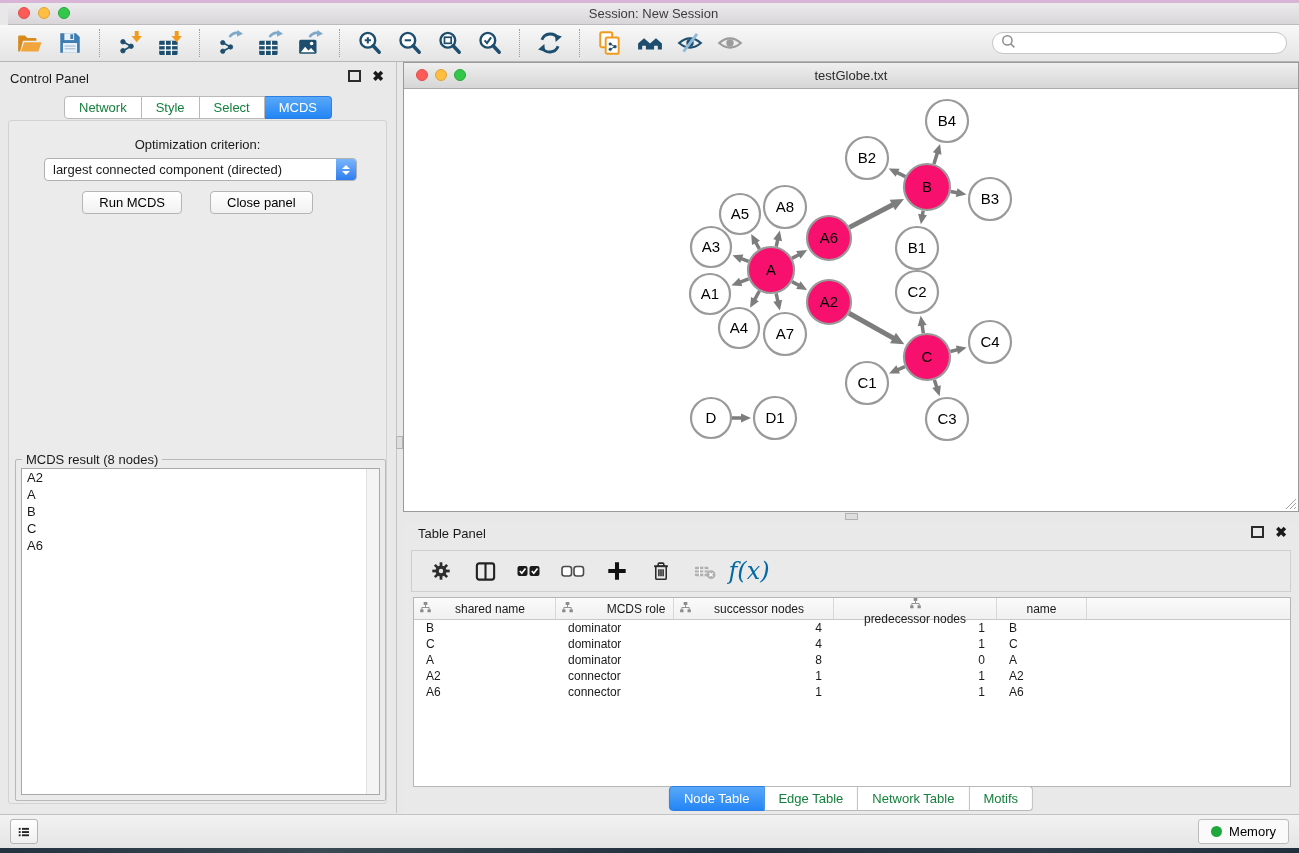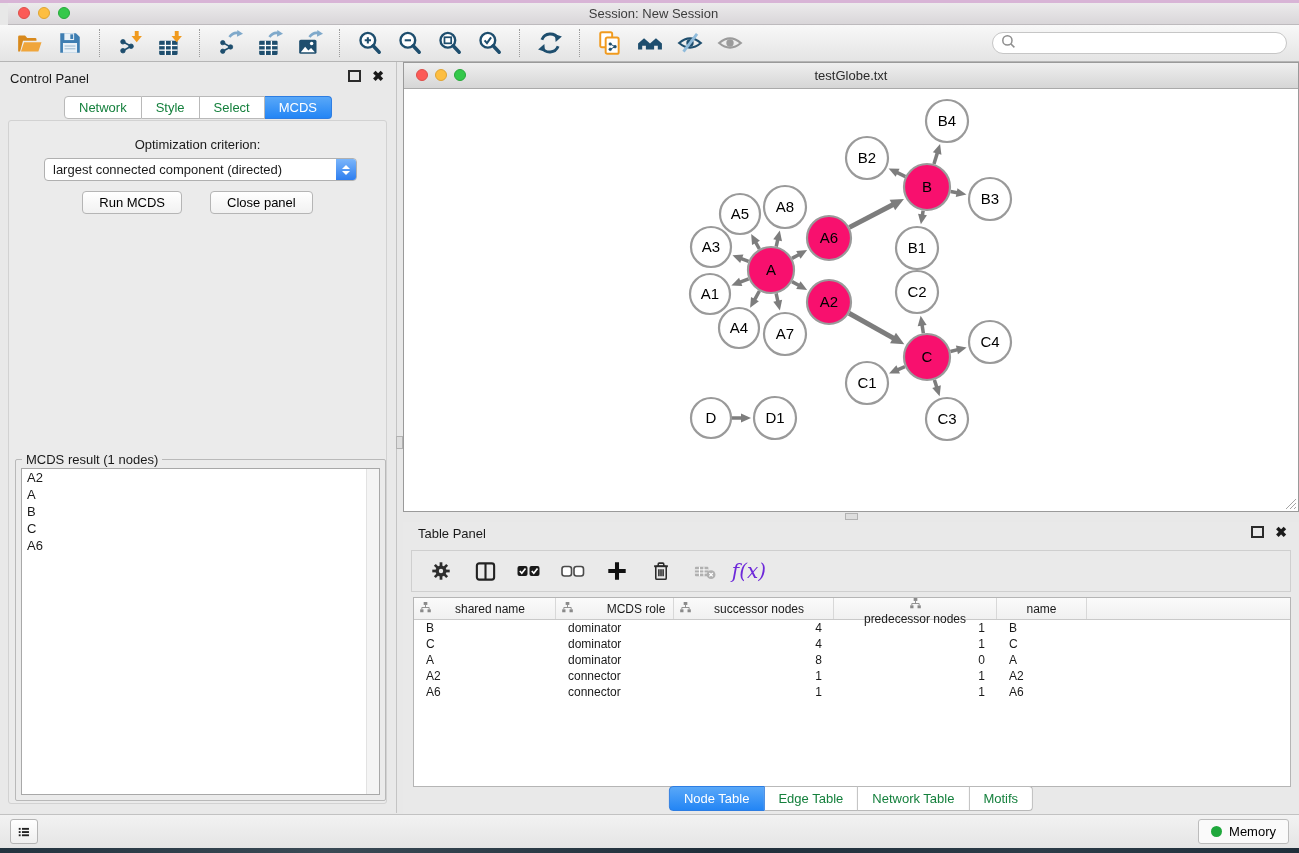--- a/index.html
+++ b/index.html
@@ -80,21 +80,21 @@
   .split-h{position:absolute;left:845px;top:513px;width:13px;height:7px;background:#dedede;
            border:1px solid #b2b2b2;box-sizing:border-box;cursor:row-resize;}
 
   
   .table-panel{position:absolute;left:403px;top:522px;width:896px;height:293px;background:#e9e9e9;}
   .tp-title{position:absolute;top:4px;left:15px;font-size:13px;}
   .tp-btns{position:absolute;top:3px;right:12px;display:flex;gap:11px;align-items:center;}
   .tp-toolbar{position:absolute;left:8px;top:28px;width:880px;height:42px;border:1px solid #cfcfcf;
               background:#eaeaea;display:flex;align-items:center;padding:0 12px;gap:10px;box-sizing:border-box;}
   .tp-icon{width:34px;height:30px;display:flex;align-items:center;justify-content:center;cursor:pointer;}
-  .fx-txt{font-family:"DejaVu Serif",serif;font-style:italic;font-size:20px;color:#6d28d9;}
+  .fx-txt{font-family:"DejaVu Serif",serif;font-style:italic;font-size:24px;color:#0369a1;}
   .tp-table{position:absolute;left:10px;top:75px;width:878px;height:190px;background:#fff;
             border:1px solid #b5b5b5;box-sizing:border-box;overflow:hidden;}
   .tp-thead{display:flex;height:22px;background:linear-gradient(#fbfbfb,#f0f0f0);border-bottom:1px solid #c9c9c9;box-sizing:border-box;}
   .th{display:flex;align-items:center;font-size:12px;color:#1a1a1a;border-right:1px solid #d8d8d8;
       padding:0 6px;box-sizing:border-box;cursor:pointer;}
   .th .th-label{flex:1;text-align:center;}
   .tr{display:flex;height:16px;align-items:center;cursor:default;}
   .td{font-size:12px;padding:0 12px;box-sizing:border-box;white-space:nowrap;}
   .td.num{text-align:right;}
   .tp-tabs{position:absolute;left:50%;bottom:4px;transform:translateX(-50%);display:flex;}
@@ -312,21 +312,21 @@
       <span class="dd-step">
         <span class="tri-up"></span>
           <span class="tri-down"></span>
       </span>
     </div>
     <div class="btn-row">
       <button class="push-btn">Run MCDS</button>
       <button class="push-btn">Close panel</button>
     </div>
     <div class="result-group">
-      <span class="result-title">MCDS result (1 nodes)</span>
+      <span class="result-title">MCDS result (8 nodes)</span>
       <div class="result-list" id="result-list">
           <div class="result-item">A2</div>
           <div class="result-item">A</div>
           <div class="result-item">B</div>
           <div class="result-item">C</div>
           <div class="result-item">A6</div>
           <div class="result-scroll"></div>
         </div>
     </div>
   </div>

